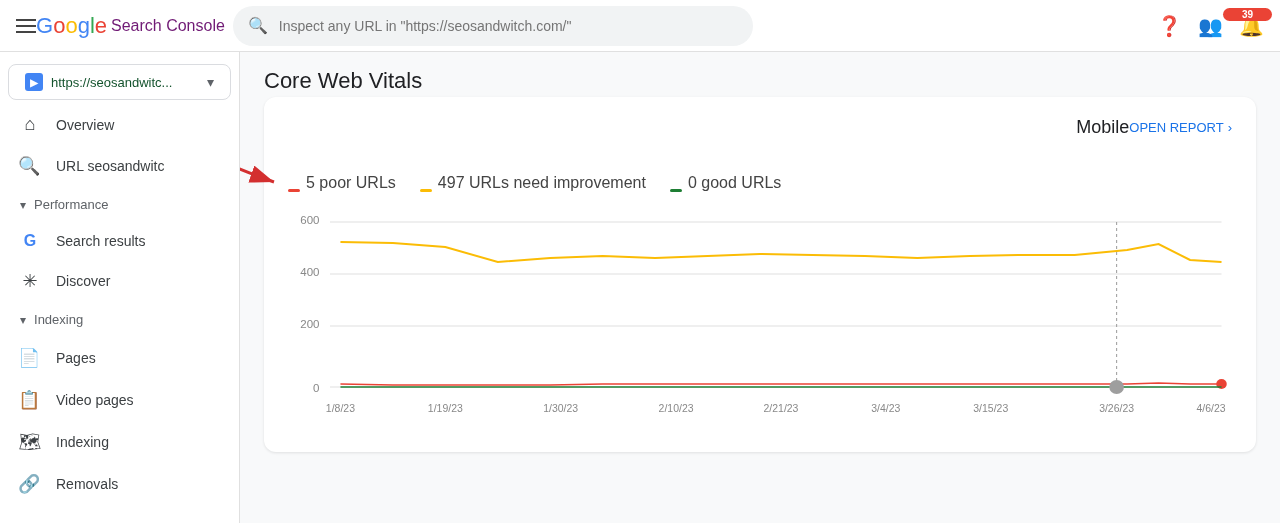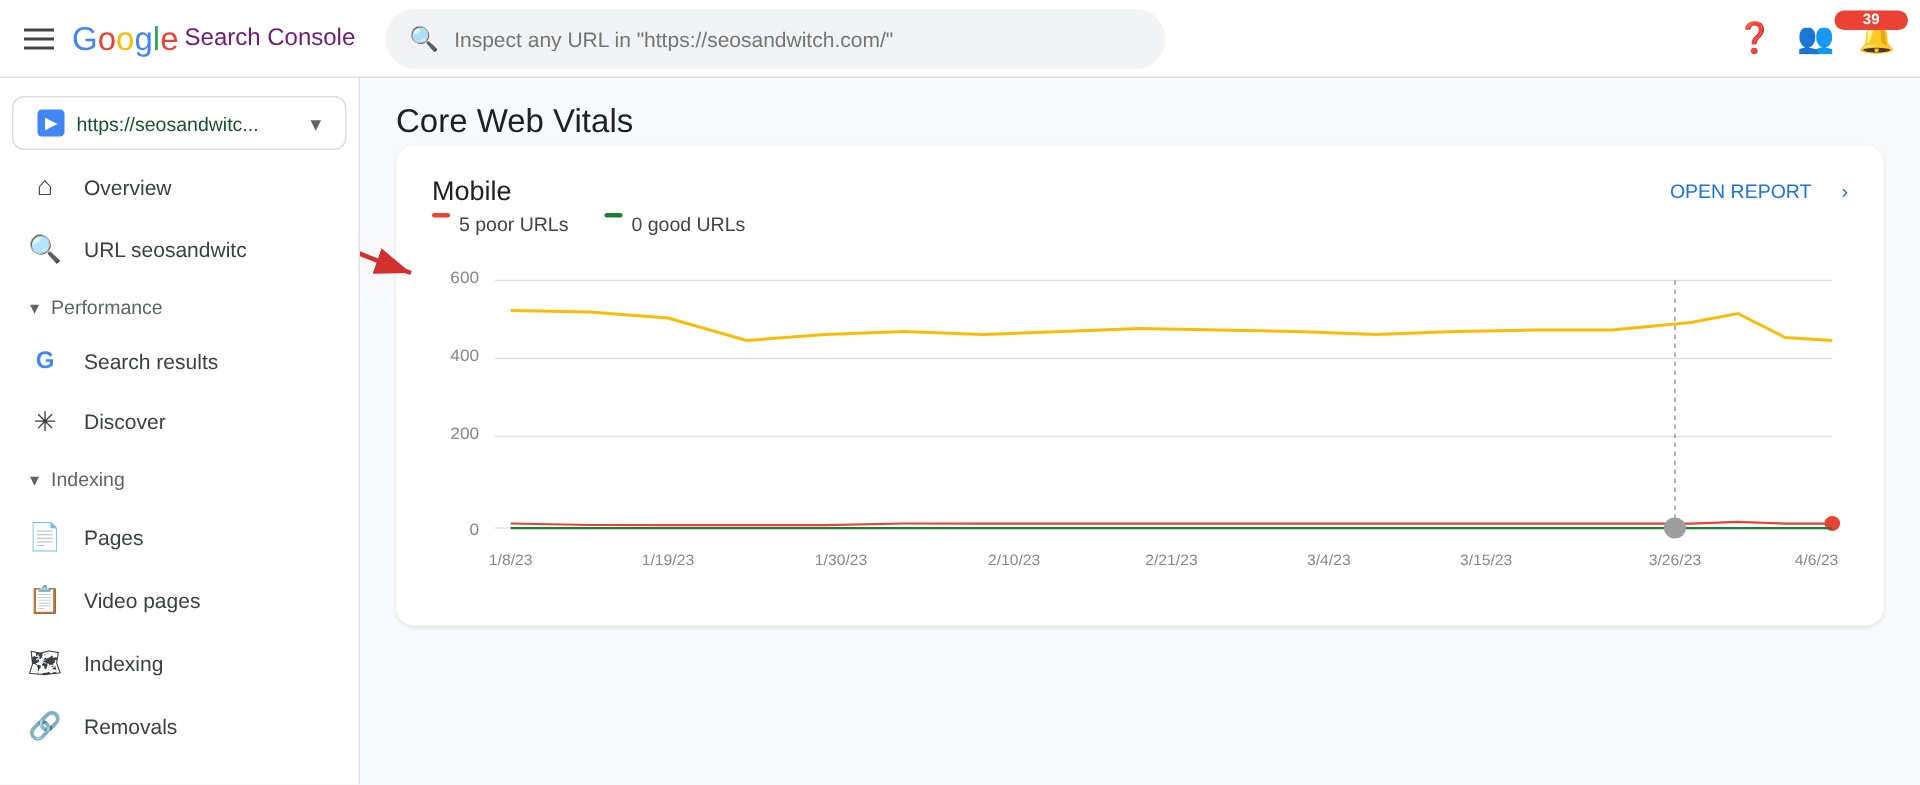--- a/index.html
+++ b/index.html
@@ -1,21 +1,21 @@
 <!DOCTYPE html>
 <html><head>
   <meta charset="utf-8">
   <style>
     * { margin: 0; padding: 0; box-sizing: border-box; }
     body { font-family: 'Google Sans', Arial, sans-serif; background: #f8f9fa; display: flex; flex-direction: column; height: 523px; overflow: hidden; }
 
     
     .topbar {
       display: flex; align-items: center; background: #fff; height: 52px;
-      padding: 0 16px; border-bottom: 1px solid #e0e0e0; gap: 12px; flex-shrink: 0;
+      padding: 0 16px; border-bottom: 1px solid #e0e0e0; flex-shrink: 0;
     }
     .menu-icon { cursor: pointer; display: flex; flex-direction: column; gap: 4px; }
     .menu-icon span { display: block; width: 20px; height: 2px; background: #444; }
     .logo { display: flex; align-items: center; gap: 4px; }
     .logo-google { font-size: 22px; font-weight: 500; }
     .logo-g { color: #4285f4; }
     .logo-o1 { color: #ea4335; }
     .logo-o2 { color: #fbbc05; }
     .logo-g2 { color: #4285f4; }
     .logo-l { color: #34a853; }
@@ -68,27 +68,27 @@
 
     
     .main { flex: 1; overflow-y: auto; padding: 16px 24px; background: #f8f9fa; position: relative; }
     .page-title { font-size: 22px; color: #202124; margin-bottom: 3px; }
 
     
     .chart-card {
       background: #fff; border-radius: 12px; padding: 20px 24px;
       box-shadow: 0 1px 3px rgba(0,0,0,0.1);
     }
-    .chart-header { display: flex; justify-content: space-between; align-items: center; }
+    .chart-header { display: flex; justify-content: flex-end; align-items: center; margin-bottom: 12px; }
     .chart-title { font-size: 18px; color: #202124; font-weight: 500; }
-    .open-report-btn { font-size: 13px; color: #1a73e8; cursor: pointer; display: flex; align-items: center; gap: 20px; font-weight: 500; }
+    .open-report-btn { font-size: 13px; color: #1a73e8; cursor: pointer; display: flex; align-items: center; gap: 4px; font-weight: 500; }
 
     
     .legend { display: flex; align-items: center; gap: 24px; margin-bottom: 16px; padding: 4px 0; }
-    .legend-item { display: flex; align-items: flex-start; gap: 6px; font-size: 13px; color: #444; }
+    .legend-item { display: flex; align-items: flex-end; gap: 6px; font-size: 16px; color: #444; margin-top: 20px; }
     .legend-dot { width: 12px; height: 3px; border-radius: 2px; }
 
     
     .chart-area { position: relative; width: 100%; height: 220px; }
 
     
     .chart-wrapper { position: relative; }
   </style>
 </head>
 <body>
@@ -202,20 +202,24 @@
         <div class="open-report-btn">
           <span>OPEN REPORT</span>
           <span>›</span>
         </div>
       </div>
 
       <div class="legend">
         <div class="legend-item">
           <div class="legend-dot" style="background:#ea4335;"></div>
           <span>5 poor URLs</span>
+        </div>
+        <div class="legend-item">
+          <div class="legend-dot" style="background:#fbbc05;"></div>
+          <span>497 URLs need improvement</span>
         </div>
         <div class="legend-item">
           <div class="legend-dot" style="background:#1e7e34;"></div>
           <span>0 good URLs</span>
         </div>
       </div>
 
       <div class="chart-area">
         <svg viewBox="0 0 900 220" preserveAspectRatio="none" width="100%" height="100%">
 

